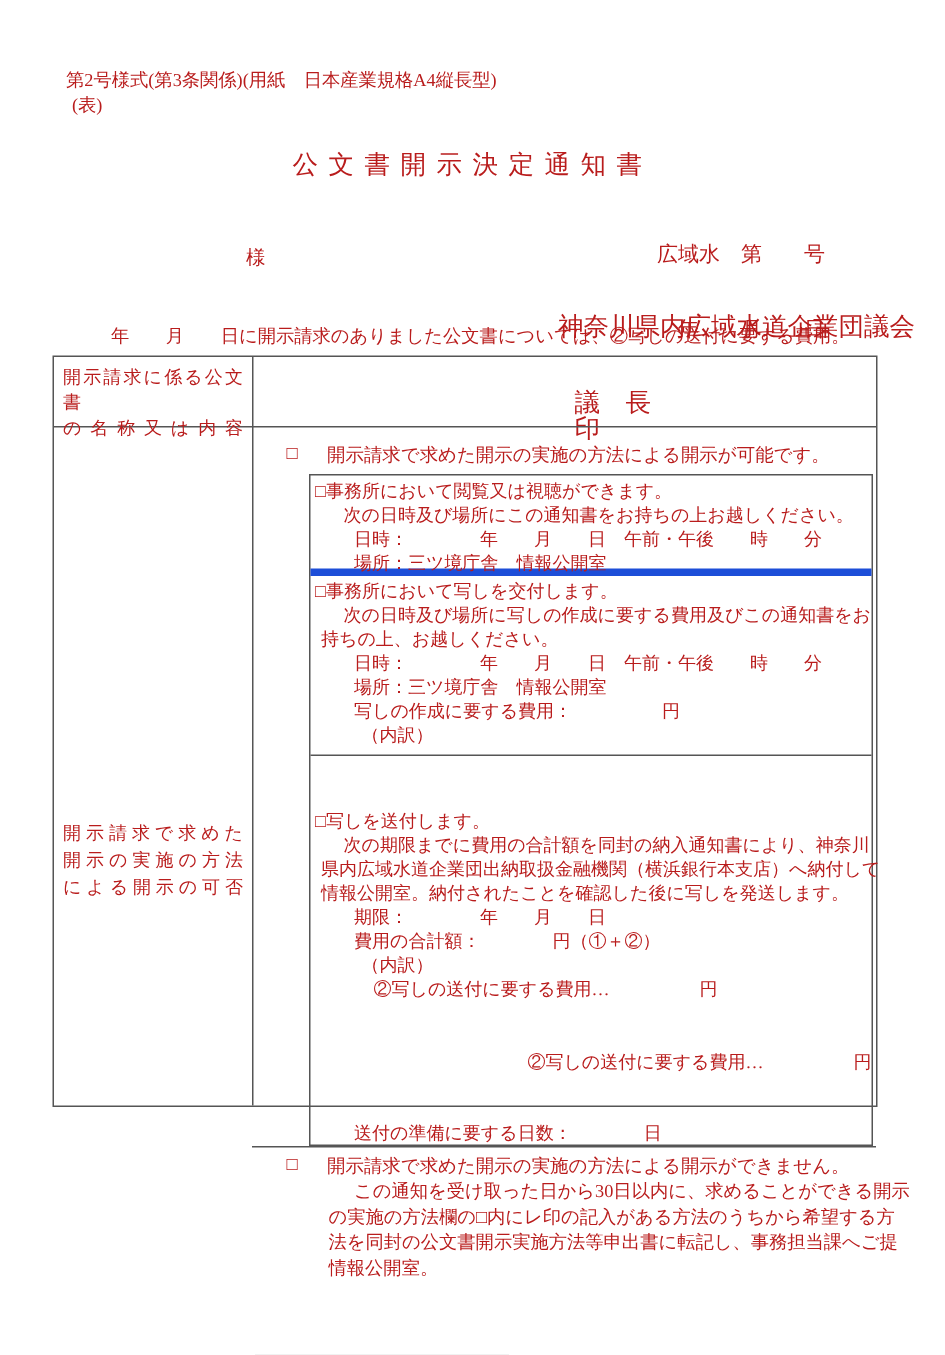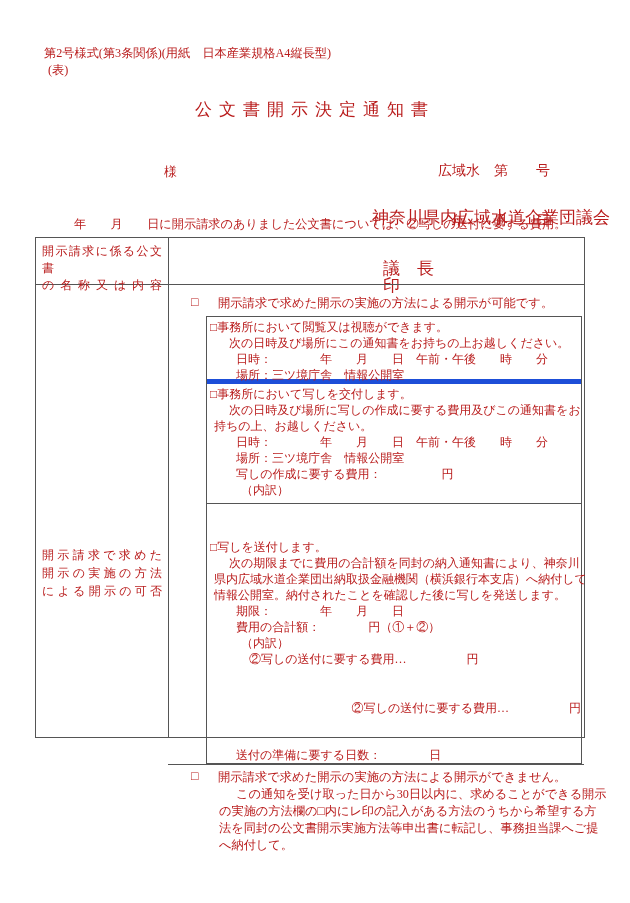--- a/index.html
+++ b/index.html
@@ -145,16 +145,16 @@
       </div>
     </div>
 
     <div class="opt-head optB-head">
       <span class="cb">□</span>
       <span>開示請求で求めた開示の実施の方法による開示ができません。</span>
     </div>
     <div class="optB-line ob0">この通知を受け取った日から30日以内に、求めることができる開示</div>
     <div class="optB-line ob1">の実施の方法欄の□内にレ印の記入がある方法のうちから希望する方</div>
     <div class="optB-line ob2">法を同封の公文書開示実施方法等申出書に転記し、事務担当課へご提</div>
-    <div class="optB-line ob3">へ納付して。</div>
+    <div class="optB-line ob3">情報公開室。</div>
   </div>
 
 </div>
 
 </body></html>

